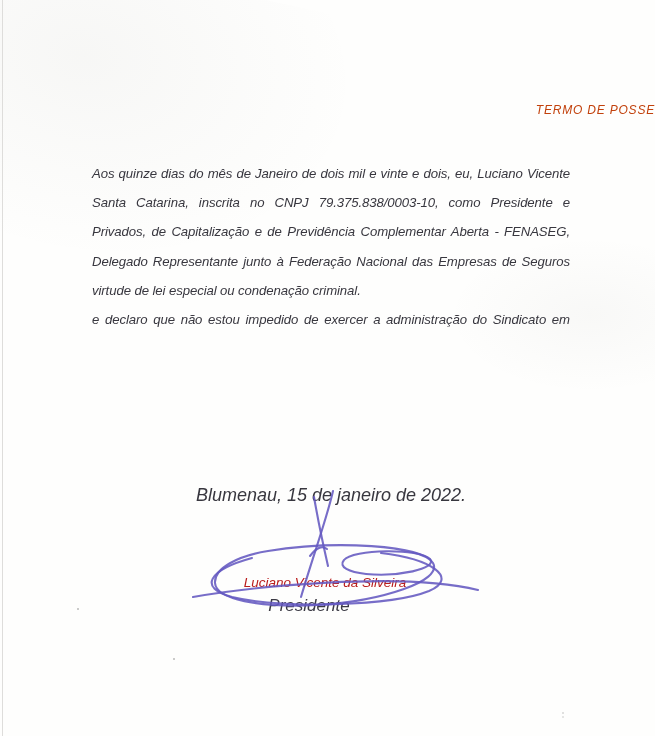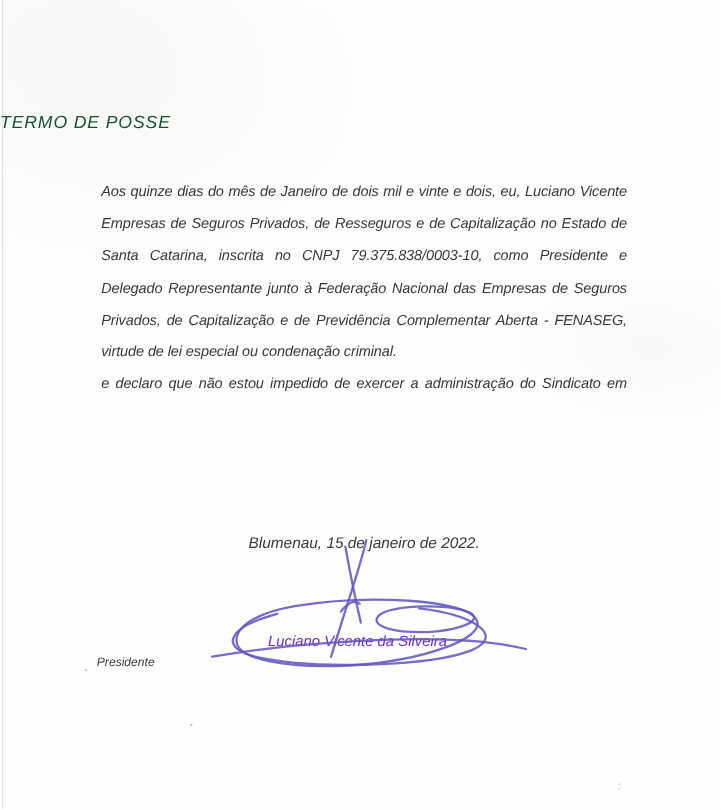--- a/index.html
+++ b/index.html
@@ -43,24 +43,24 @@
   .speck.s1 { left: 77px;  top: 608px; }
   .speck.s2 { left: 173px; top: 658px; }
   .speck.s3 { left: 562px; top: 712px; opacity: .6; }
   .speck.s4 { left: 562px; top: 716px; opacity: .5; }
 
   .doc-title {
     position: absolute;
     top: 103px;
     left: 0;
     width: 100%;
-    text-align: left;
-    font-size: 16px;
+    text-align: right;
+    font-size: 12px;
     letter-spacing: 0.8px;
-    color: #14532d;
+    color: #c2410c;
   }
 
   .doc-body {
     position: absolute;
     left: 92px;
     top: 159px;
     width: 478px;
   }
   .body-line {
     height: 29.2px;
@@ -76,40 +76,40 @@
   .body-line.last {
     text-align-last: left;
   }
 
   .date-line {
     position: absolute;
     top: 485px;
     left: 92px;
     width: 478px;
     text-align: center;
-    font-size: 14px;
+    font-size: 18px;
     color: #38373f;
   }
 
   .sig-name {
     position: absolute;
     top: 575px;
     left: 92px;
     width: 466px;
     text-align: center;
     font-size: 13.5px;
-    color: #6d28d9;
+    color: #b91c1c;
   }
   .sig-role {
     position: absolute;
     top: 596px;
-    left: 88px;
+    left: 76px;
     width: 466px;
-    text-align: left;
-    font-size: 11px;
+    text-align: center;
+    font-size: 17px;
     color: #3b3a44;
   }
   .signature-svg {
     position: absolute;
     left: 0; top: 0;
     width: 655px; height: 736px;
     pointer-events: none;
   }
   .signature-svg path {
     fill: none;
@@ -128,24 +128,23 @@
   <div class="scan-edge-left"></div>
   <div class="speck s1"></div>
   <div class="speck s2"></div>
   <div class="speck s3"></div>
   <div class="speck s4"></div>
 
   <div class="doc-title">TERMO DE POSSE</div>
 
   <div class="doc-body">
     <div class="body-line">Aos quinze dias do mês de Janeiro de dois mil e vinte e dois, eu, Luciano Vicente</div>
-    <div class="body-line">Empresas de Seguros Privados, de Resseguros e de Capitalização no Estado de</div>
     <div class="body-line">Santa Catarina, inscrita no CNPJ 79.375.838/0003-10, como Presidente e</div>
+    <div class="body-line">Privados, de Capitalização e de Previdência Complementar Aberta - FENASEG,</div>
     <div class="body-line">Delegado Representante junto à Federação Nacional das Empresas de Seguros</div>
-    <div class="body-line">Privados, de Capitalização e de Previdência Complementar Aberta - FENASEG,</div>
     <div class="body-line last">virtude de lei especial ou condenação criminal.</div>
     <div class="body-line">e declaro que não estou impedido de exercer a administração do Sindicato em</div>
   </div>
 
   <div class="date-line">Blumenau, 15 de janeiro de 2022.</div>
 
   <div class="sig-name">Luciano Vicente da Silveira</div>
   <div class="sig-role">Presidente</div>
 
   <svg class="signature-svg" viewBox="0 0 655 736" aria-hidden="true">

